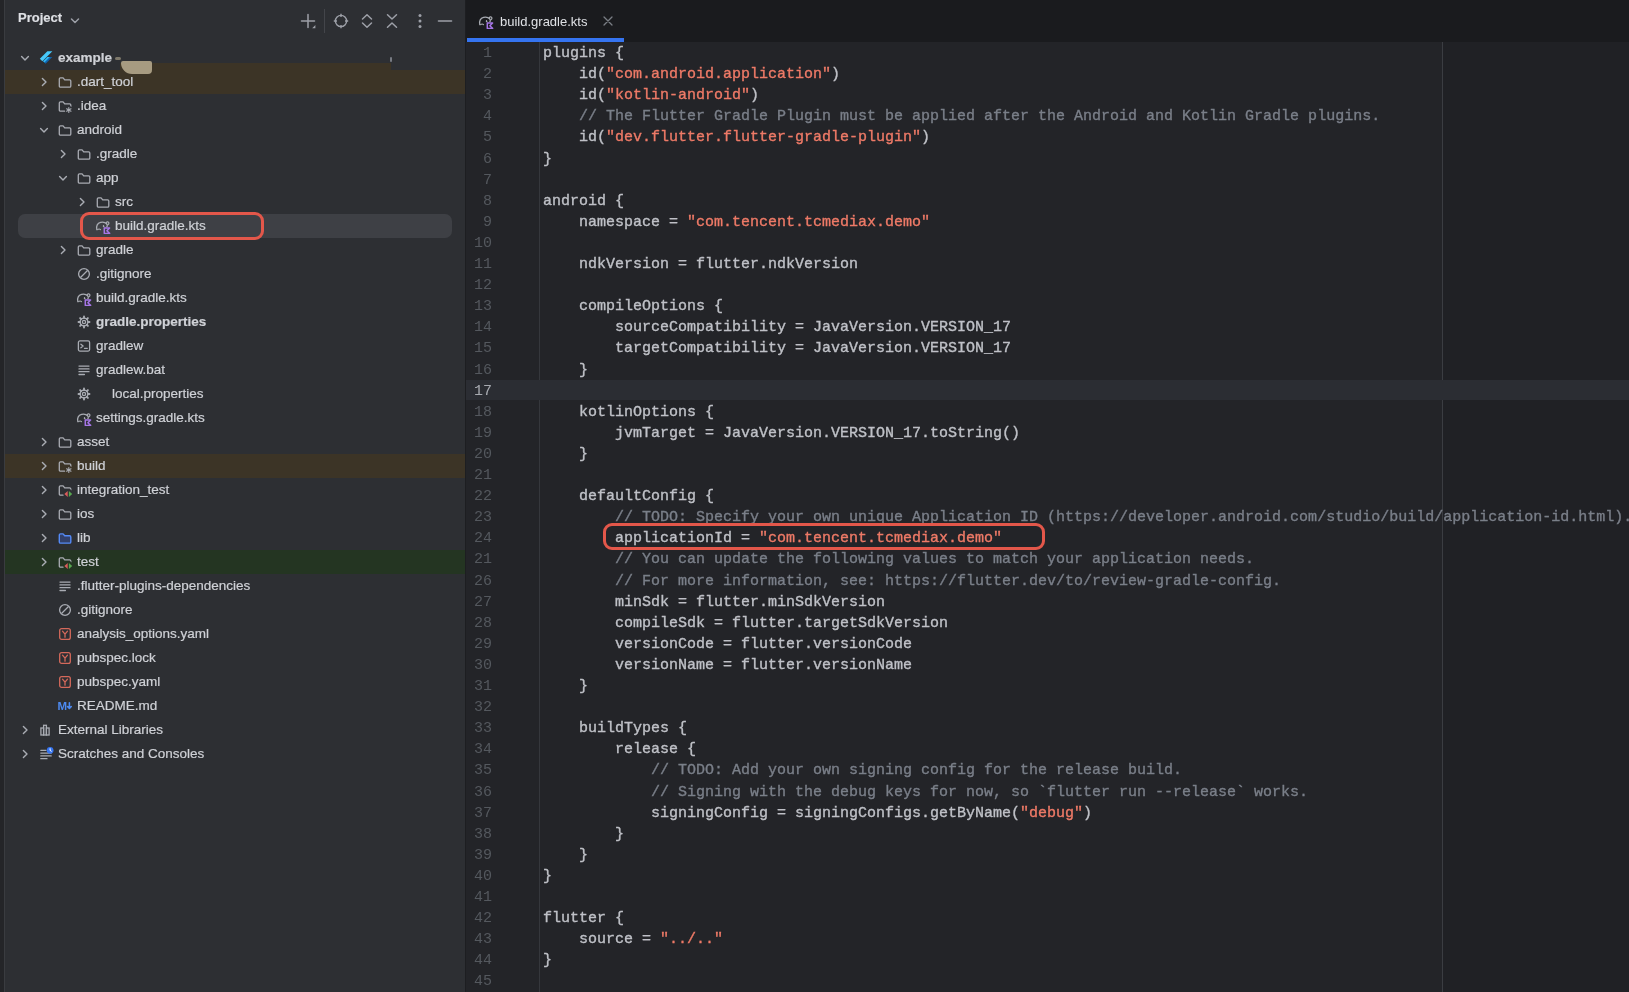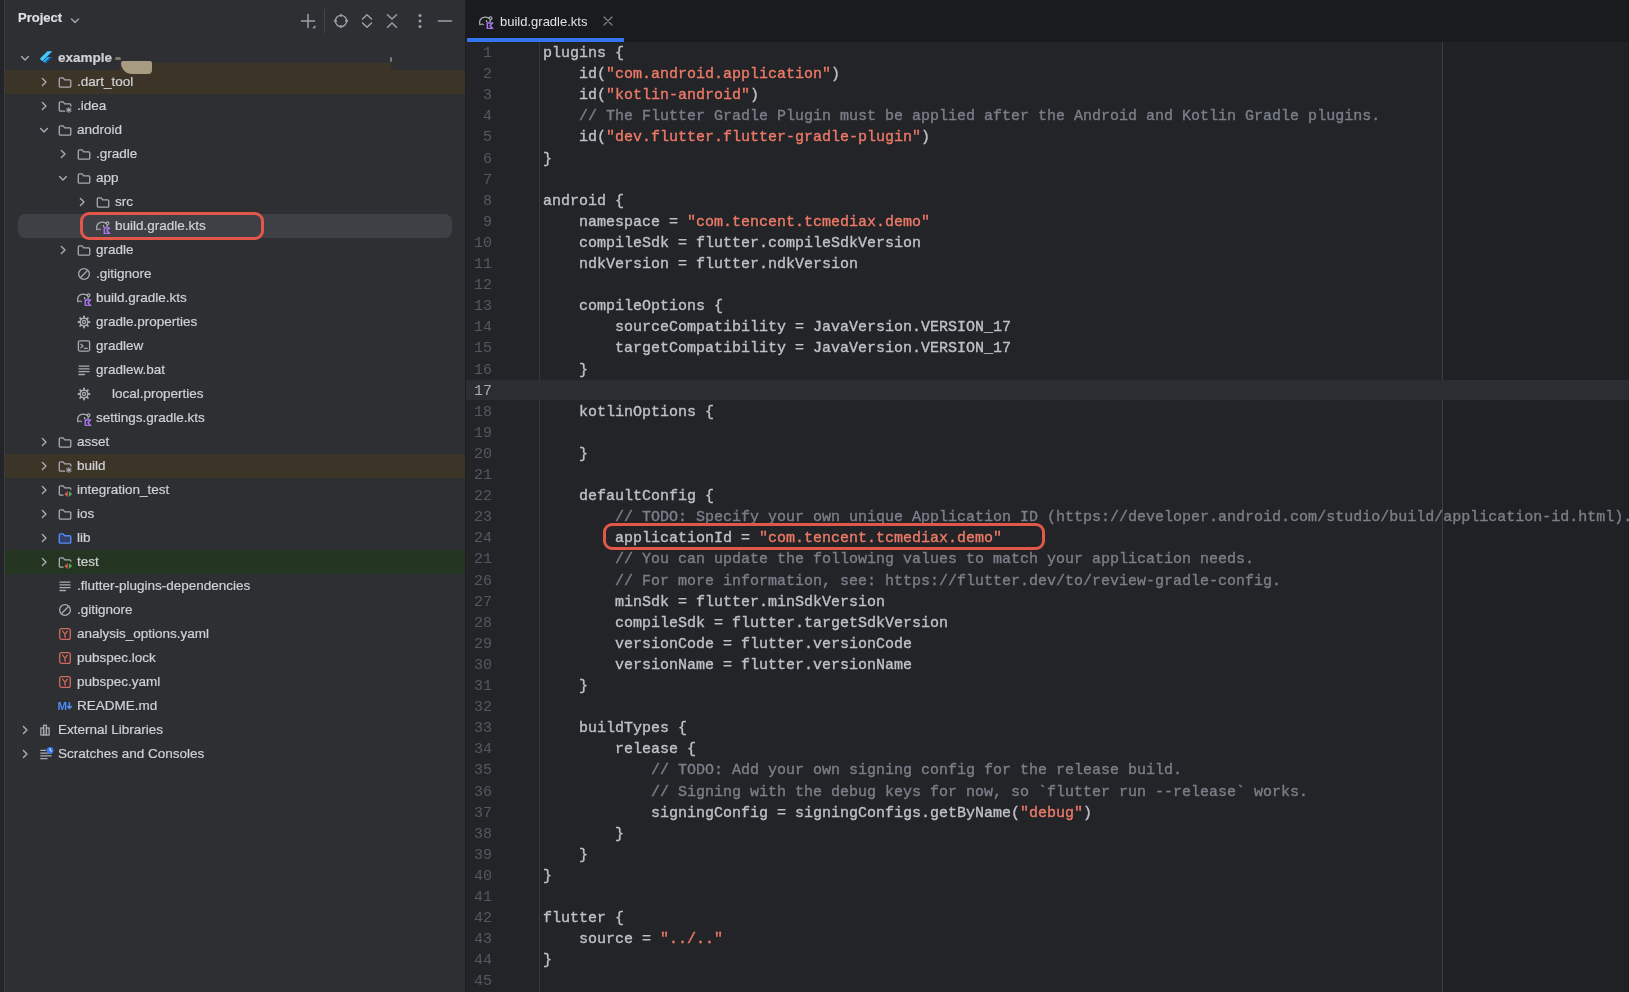--- a/index.html
+++ b/index.html
@@ -70,27 +70,27 @@
   </div>
 <div class="code" style="position:absolute;left:543px;top:0;width:1086px;height:992px">
     <div style="position:absolute;left:0;top:43.0px;white-space:pre"><span class="p">plugins {</span></div>
     <div style="position:absolute;left:0;top:64.1px;white-space:pre"><span class="p">    id(</span><span class="s">"com.android.application"</span><span class="p">)</span></div>
     <div style="position:absolute;left:0;top:85.2px;white-space:pre"><span class="p">    id(</span><span class="s">"kotlin-android"</span><span class="p">)</span></div>
     <div style="position:absolute;left:0;top:106.3px;white-space:pre"><span class="c">    // The Flutter Gradle Plugin must be applied after the Android and Kotlin Gradle plugins.</span></div>
     <div style="position:absolute;left:0;top:127.4px;white-space:pre"><span class="p">    id(</span><span class="s">"dev.flutter.flutter-gradle-plugin"</span><span class="p">)</span></div>
     <div style="position:absolute;left:0;top:148.5px;white-space:pre"><span class="p">}</span></div>
     <div style="position:absolute;left:0;top:190.7px;white-space:pre"><span class="p">android {</span></div>
     <div style="position:absolute;left:0;top:211.8px;white-space:pre"><span class="p">    namespace = </span><span class="s">"com.tencent.tcmediax.demo"</span></div>
-    <div style="position:absolute;left:0;top:232.9px;white-space:pre"><span class="p">    compileSdk = flutter.compileSdkVersion</span></div>
     <div style="position:absolute;left:0;top:254.0px;white-space:pre"><span class="p">    ndkVersion = flutter.ndkVersion</span></div>
     <div style="position:absolute;left:0;top:296.2px;white-space:pre"><span class="p">    compileOptions {</span></div>
     <div style="position:absolute;left:0;top:317.3px;white-space:pre"><span class="p">        sourceCompatibility = JavaVersion.VERSION_17</span></div>
     <div style="position:absolute;left:0;top:338.4px;white-space:pre"><span class="p">        targetCompatibility = JavaVersion.VERSION_17</span></div>
     <div style="position:absolute;left:0;top:359.5px;white-space:pre"><span class="p">    }</span></div>
     <div style="position:absolute;left:0;top:401.7px;white-space:pre"><span class="p">    kotlinOptions {</span></div>
+    <div style="position:absolute;left:0;top:422.8px;white-space:pre"><span class="p">        jvmTarget = JavaVersion.VERSION_17.toString()</span></div>
     <div style="position:absolute;left:0;top:443.9px;white-space:pre"><span class="p">    }</span></div>
     <div style="position:absolute;left:0;top:486.1px;white-space:pre"><span class="p">    defaultConfig {</span></div>
     <div style="position:absolute;left:0;top:507.2px;white-space:pre"><span class="c">        // TODO: Specify your own unique Application ID (https://developer.android.com/studio/build/application-id.html).</span></div>
     <div style="position:absolute;left:0;top:528.3px;white-space:pre"><span class="p">        applicationId = </span><span class="s">"com.tencent.tcmediax.demo"</span></div>
     <div style="position:absolute;left:0;top:549.4px;white-space:pre"><span class="c">        // You can update the following values to match your application needs.</span></div>
     <div style="position:absolute;left:0;top:570.5px;white-space:pre"><span class="c">        // For more information, see: https://flutter.dev/to/review-gradle-config.</span></div>
     <div style="position:absolute;left:0;top:591.6px;white-space:pre"><span class="p">        minSdk = flutter.minSdkVersion</span></div>
     <div style="position:absolute;left:0;top:612.7px;white-space:pre"><span class="p">        compileSdk = flutter.targetSdkVersion</span></div>
     <div style="position:absolute;left:0;top:654.9px;white-space:pre"><span class="p">        versionName = flutter.versionName</span></div>
     <div style="position:absolute;left:0;top:633.8px;white-space:pre"><span class="p">        versionCode = flutter.versionCode</span></div>
@@ -304,21 +304,21 @@
         <path d="M11.90 8.00 L13.50 8.00" stroke="#A9ACB3" stroke-width="1.9" stroke-linecap="round"></path>
         <path d="M10.76 10.76 L11.89 11.89" stroke="#A9ACB3" stroke-width="1.9" stroke-linecap="round"></path>
         <path d="M8.00 11.90 L8.00 13.50" stroke="#A9ACB3" stroke-width="1.9" stroke-linecap="round"></path>
         <path d="M5.24 10.76 L4.11 11.89" stroke="#A9ACB3" stroke-width="1.9" stroke-linecap="round"></path>
         <path d="M4.10 8.00 L2.50 8.00" stroke="#A9ACB3" stroke-width="1.9" stroke-linecap="round"></path>
         <path d="M5.24 5.24 L4.11 4.11" stroke="#A9ACB3" stroke-width="1.9" stroke-linecap="round"></path>
         <path d="M8.00 4.10 L8.00 2.50" stroke="#A9ACB3" stroke-width="1.9" stroke-linecap="round"></path>
         <path d="M10.76 5.24 L11.89 4.11" stroke="#A9ACB3" stroke-width="1.9" stroke-linecap="round"></path>
       </svg>
     </div>
-    <div style="position:absolute;left:96px;top:310px;height:24px;line-height:24px;font-weight:400;white-space:nowrap">gradle.properties</div>
+    <div style="position:absolute;left:96px;top:310px;height:24px;line-height:24px;font-weight:700;white-space:nowrap">gradle.properties</div>
     <div style="position:absolute;left:76px;top:338px">
       <svg width="16" height="16" viewBox="0 0 16 16" style="display:block">
         <rect x="2.4" y="2.9" width="11.2" height="10.2" rx="1.5" stroke="#A9ACB3" fill="none" stroke-width="1.3"></rect>
         <path d="M4.9 6.2 L7.1 8 L4.9 9.8" stroke="#A9ACB3" fill="none" stroke-width="1.3" stroke-linecap="round" stroke-linejoin="round"></path>
         <path d="M8.5 10.3 H11.3" stroke="#A9ACB3" fill="none" stroke-width="1.3" stroke-linecap="round" stroke-linejoin="round"></path>
       </svg>
     </div>
     <div style="position:absolute;left:96px;top:334px;height:24px;line-height:24px;font-weight:400;white-space:nowrap">gradlew</div>
     <div style="position:absolute;left:76px;top:362px">
       <svg width="16" height="16" viewBox="0 0 16 16" style="display:block">

